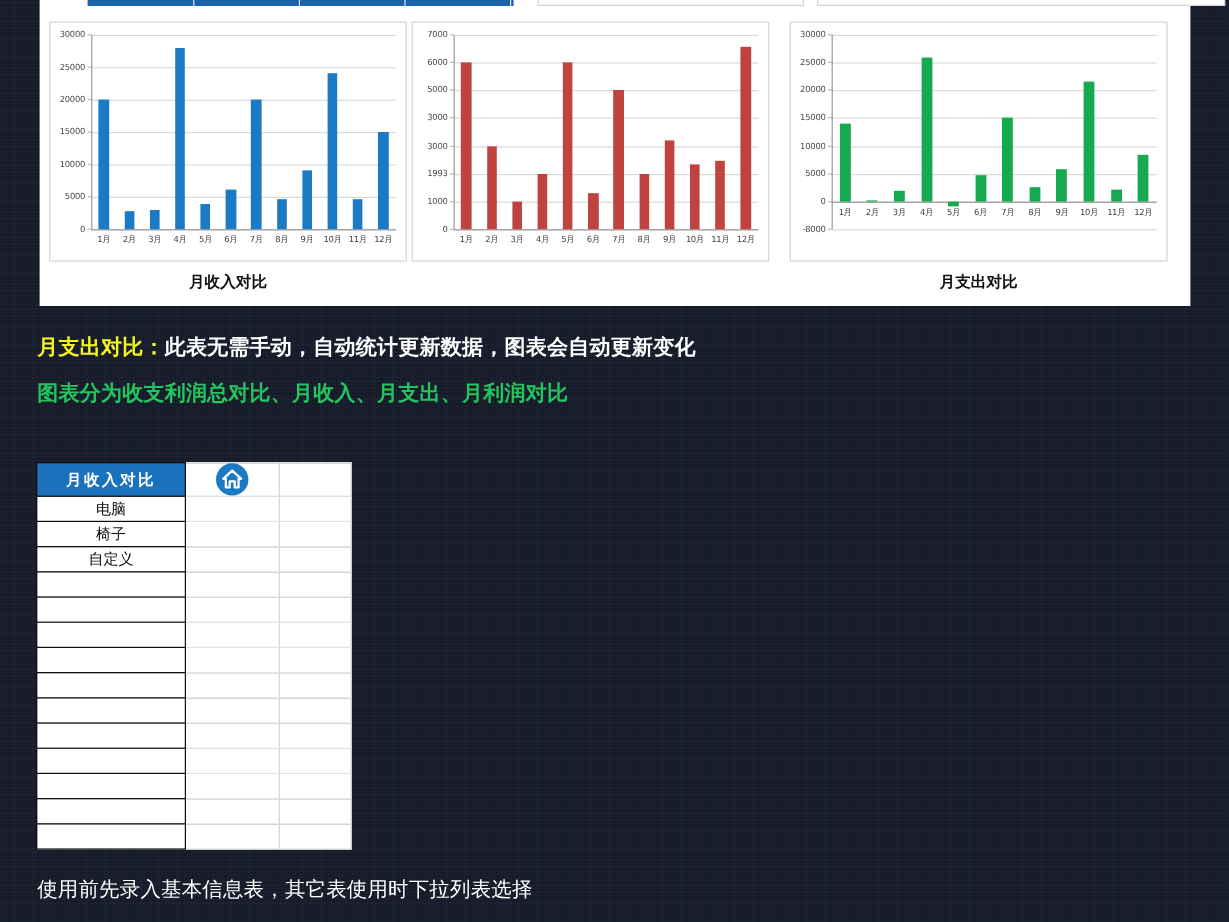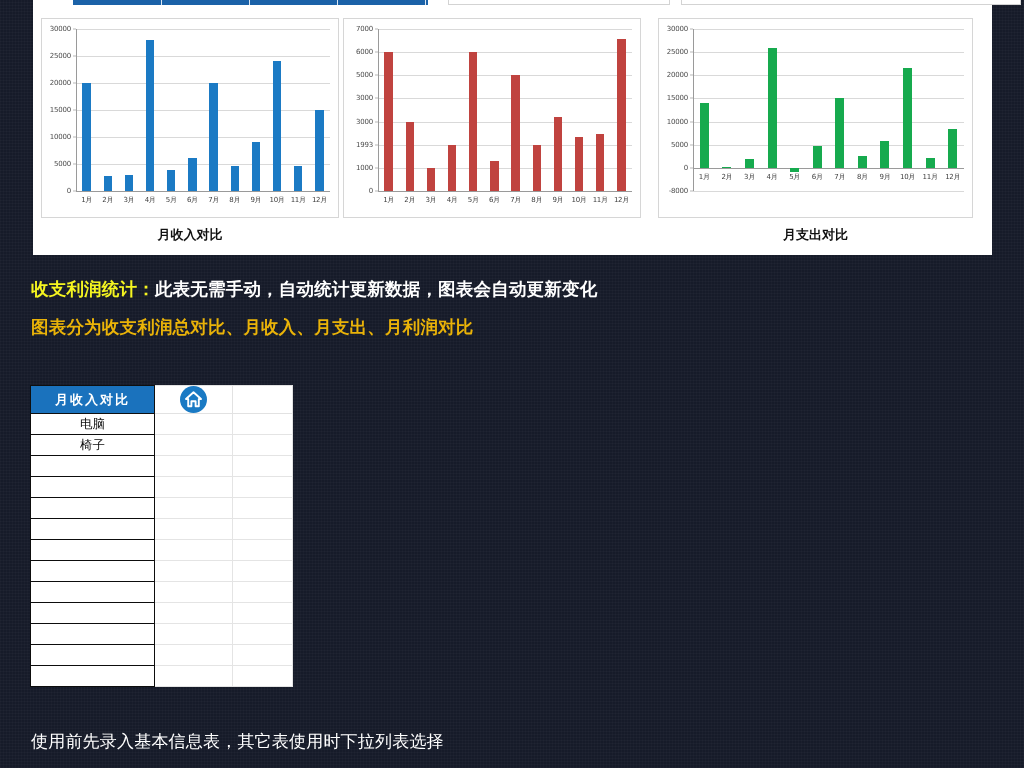--- a/index.html
+++ b/index.html
@@ -34,21 +34,21 @@
   .axis-x{position:absolute;height:1px;background:#9a9a9a;}
   .axis-y{position:absolute;width:1px;background:#9a9a9a;}
   .bar{position:absolute;}
   .xlab{position:absolute;font-size:7px;color:#3d3d3d;text-align:center;white-space:nowrap;letter-spacing:-.3px;}
   .chart-title{position:absolute;width:100%;text-align:center;font-size:13px;font-weight:bold;color:#111;}
 
   
   .note{position:absolute;font-size:17.5px;font-weight:bold;color:#ffffff;white-space:nowrap;letter-spacing:.2px;}
   .note .hl{color:#f5f520;}
   #note-1{left:31px;top:277px;}
-  #note-2{left:31px;top:315px;color:#eab308;}
+  #note-2{left:31px;top:315px;color:#22c55e;}
   #note-3{left:31px;top:730px;font-weight:normal;font-size:17px;}
 
   
   #product-table{position:absolute;left:30px;top:385px;border-collapse:collapse;table-layout:fixed;}
   #product-table td,#product-table th{padding:0;margin:0;}
   .col-a{width:124px;}
   .col-b{width:78px;}
   .col-c{width:60px;}
   #product-table .hdr-name{
     height:28px;background:#1a72bd;color:#fff;font-weight:bold;font-size:13px;
@@ -237,21 +237,21 @@
         <div class="bar" style="left: 266.608px; top: 138.906px; width: 9.03333px; height: 9.95143px; background: rgb(22, 170, 78);"></div>
         <div class="xlab" style="left: 259.833px; top: 152.857px; width: 22.5833px;">11月</div>
         <div class="bar" style="left: 289.192px; top: 109.746px; width: 9.03333px; height: 39.1114px; background: rgb(22, 170, 78);"></div>
         <div class="xlab" style="left: 282.417px; top: 152.857px; width: 22.5833px;">12月</div>
       </div>
   </div>
   <div class="chart-title" style="left:8px;top:216px;width:298px;">月收入对比</div>
   <div class="chart-title" style="left:625px;top:216px;width:315px;">月支出对比</div>
 </div>
 
-<div class="note" id="note-1"><span class="hl">收支利润统计：</span><span>此表无需手动，自动统计更新数据，图表会自动更新变化</span></div>
+<div class="note" id="note-1"><span class="hl">月支出对比：</span><span>此表无需手动，自动统计更新数据，图表会自动更新变化</span></div>
 <div class="note" id="note-2">图表分为收支利润总对比、月收入、月支出、月利润对比</div>
 <div class="note" id="note-3">使用前先录入基本信息表，其它表使用时下拉列表选择</div>
 
 <table id="product-table">
   <colgroup>
       <col class="col-a">
       <col class="col-b">
       <col class="col-c">
     </colgroup>
   <thead>
@@ -272,20 +272,25 @@
         <td class="cell-name">电脑</td>
         <td class="cell-b"></td>
         <td class="cell-c"></td>
       </tr>
       <tr>
         <td class="cell-name">椅子</td>
         <td class="cell-b"></td>
         <td class="cell-c"></td>
       </tr>
       <tr>
+        <td class="cell-name">自定义</td>
+        <td class="cell-b"></td>
+        <td class="cell-c"></td>
+      </tr>
+      <tr>
         <td class="cell-name"></td>
         <td class="cell-b"></td>
         <td class="cell-c"></td>
       </tr>
       <tr>
         <td class="cell-name"></td>
         <td class="cell-b"></td>
         <td class="cell-c"></td>
       </tr>
       <tr>

